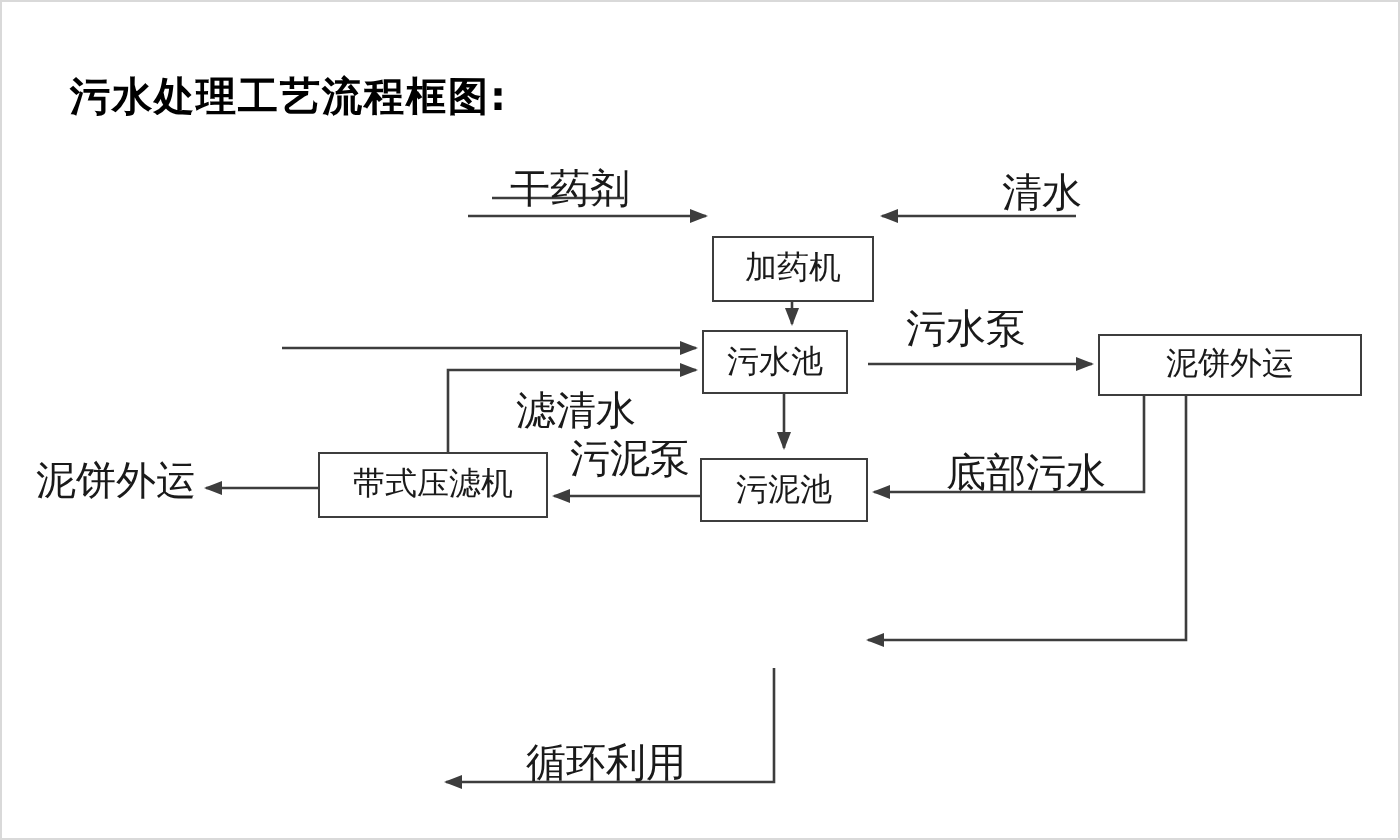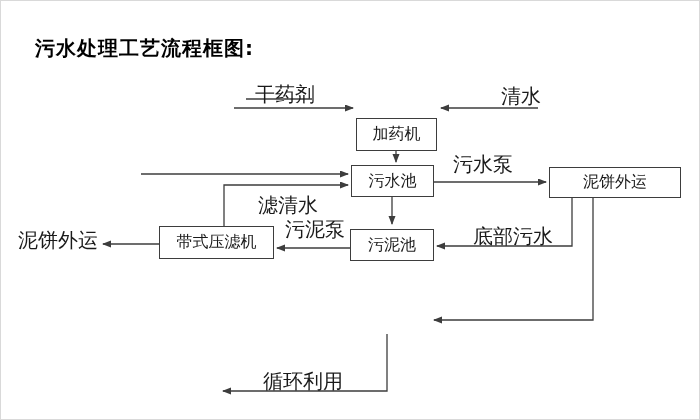--- a/index.html
+++ b/index.html
@@ -77,21 +77,21 @@
 
       <polyline points="571,197 571,245 436,245" marker-end="url(#ah)"></polyline>
 
       <polyline points="592,197 592,319 433,319" marker-end="url(#ah)"></polyline>
 
       <polyline points="386,333 386,390 222,390" marker-end="url(#ah)"></polyline>
     </g>
   </svg>
 
   <div class="node" style="left:355px;top:88px;width:81px;height:33px;line-height:30px;margin-top:29px;">加药机</div>
-  <div class="node" style="left:350px;top:164px;width:83px;height:32px;line-height:29px;">污水池</div>
+  <div class="node" style="left:350px;top:164px;width:73px;height:32px;line-height:29px;">污水池</div>
   <div class="node" style="left:548px;top:166px;width:132px;height:31px;line-height:28px;">泥饼外运</div>
   <div class="node" style="left:349px;top:228px;width:84px;height:32px;line-height:29px;">污泥池</div>
   <div class="node" style="left:158px;top:225px;width:115px;height:33px;line-height:30px;">带式压滤机</div>
 
   <div class="flow-label" style="left:254px;top:80px;">干药剂</div>
   <div class="flow-label" style="left:500px;top:82px;text-align:center;">清水</div>
   <div class="flow-label" style="left:257px;top:191px;">滤清水</div>
   <div class="flow-label" style="left:452px;top:150px;">污水泵</div>
   <div class="flow-label" style="left:284px;top:215px;">污泥泵</div>
   <div class="flow-label" style="left:17px;top:226px;">泥饼外运</div>

